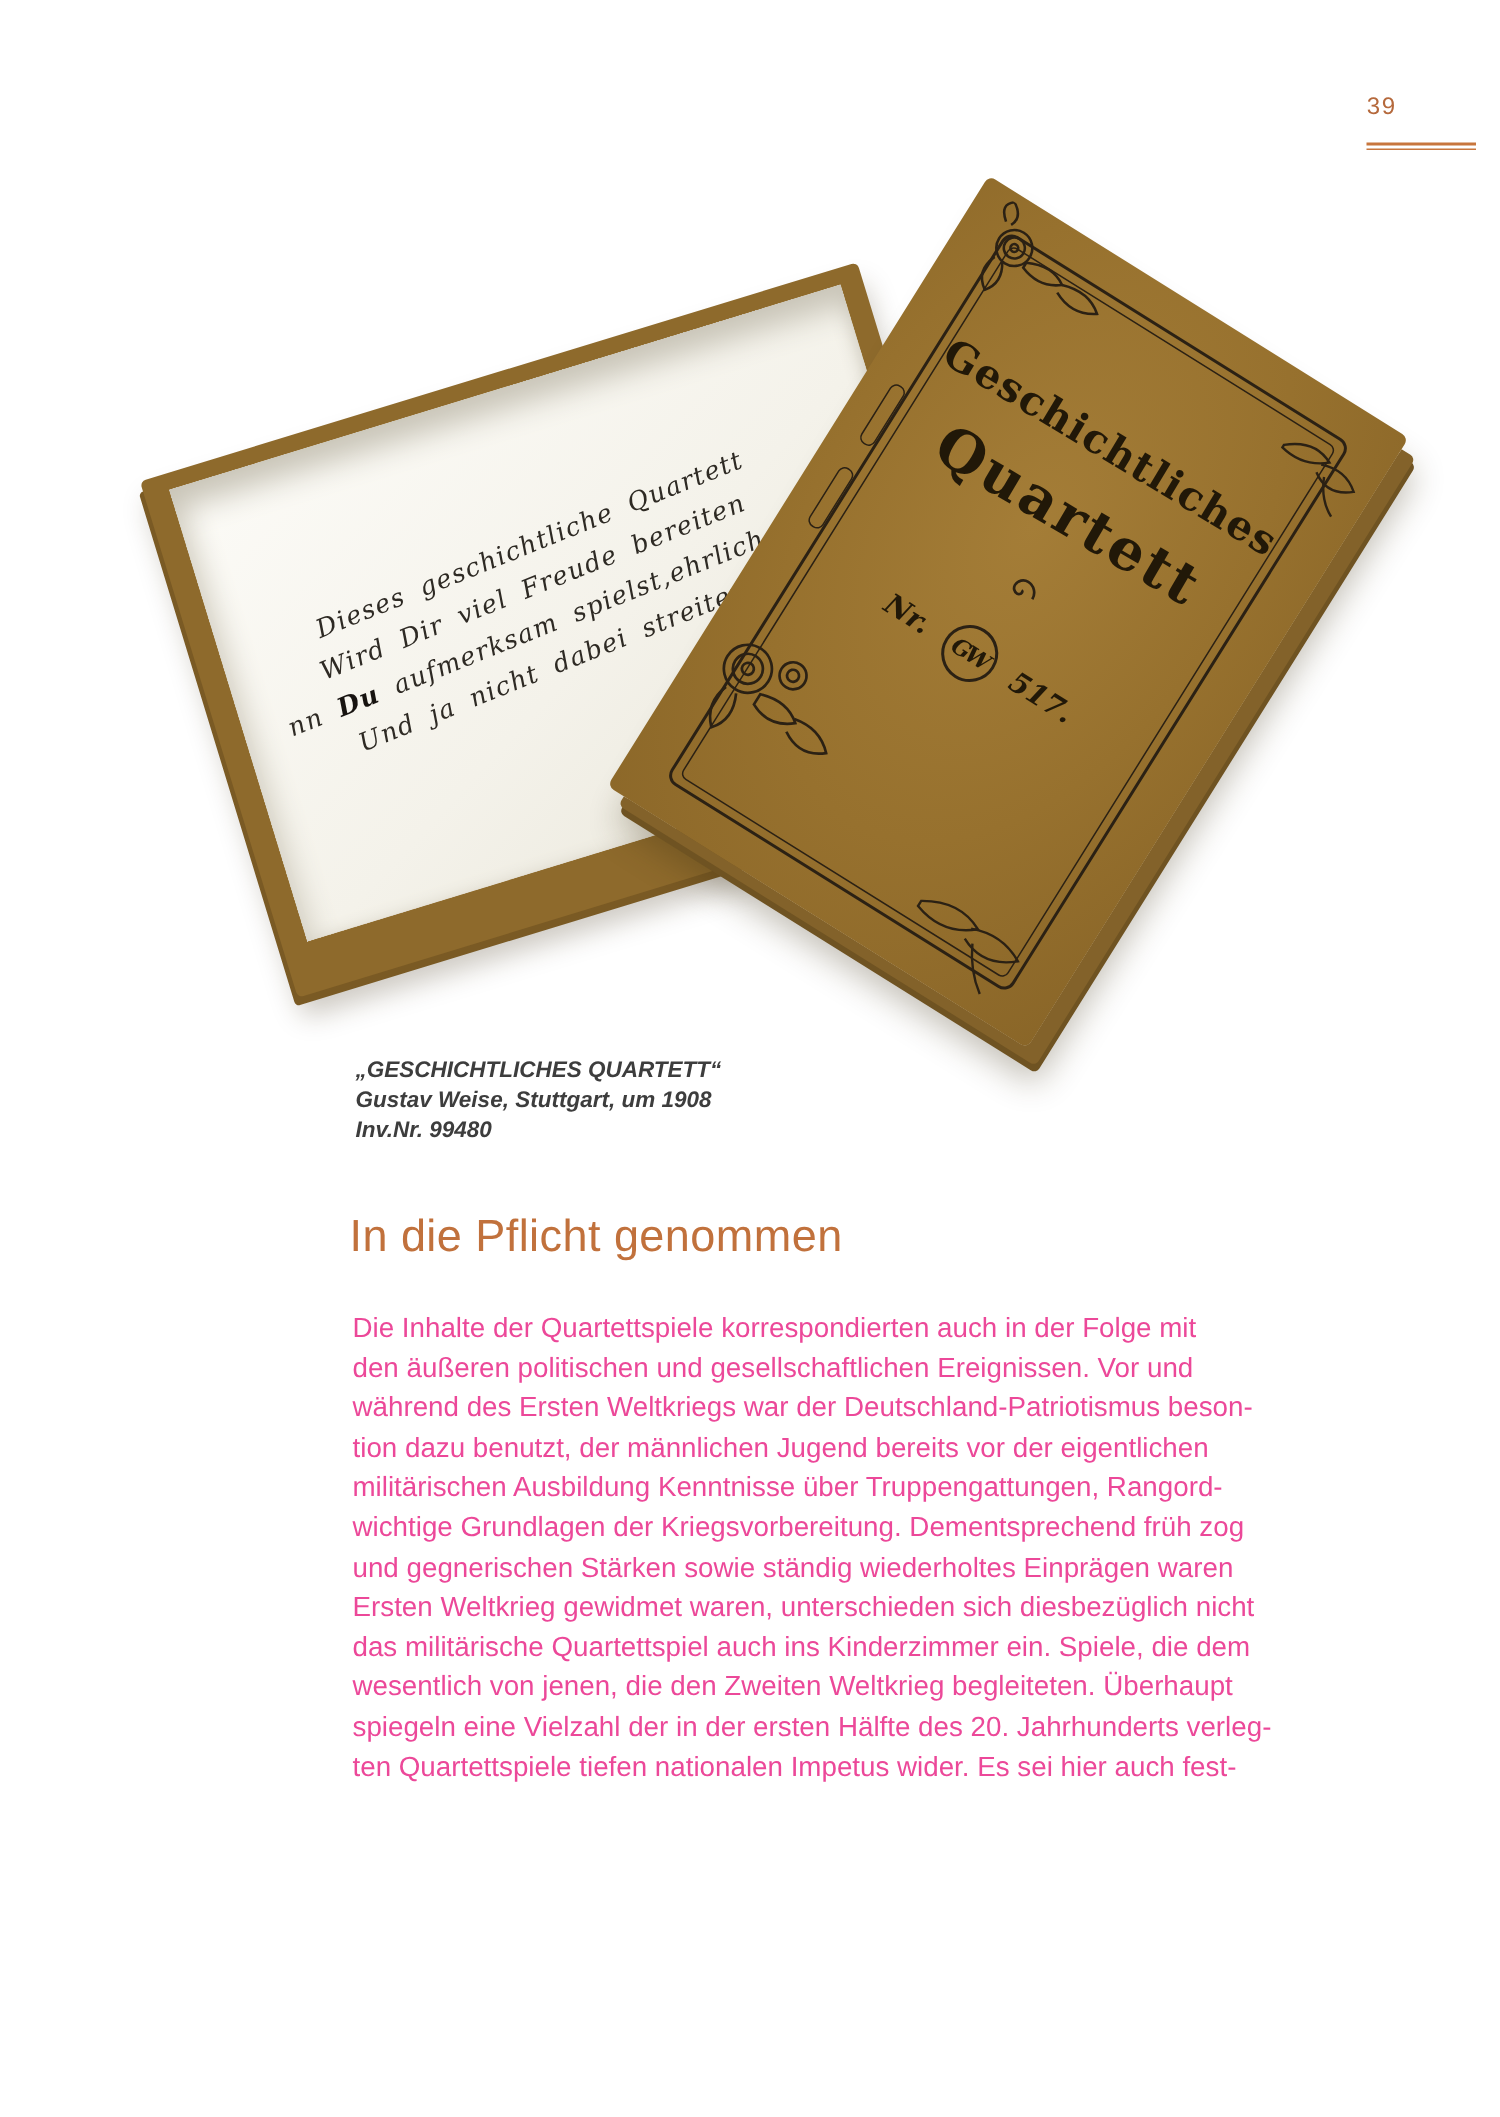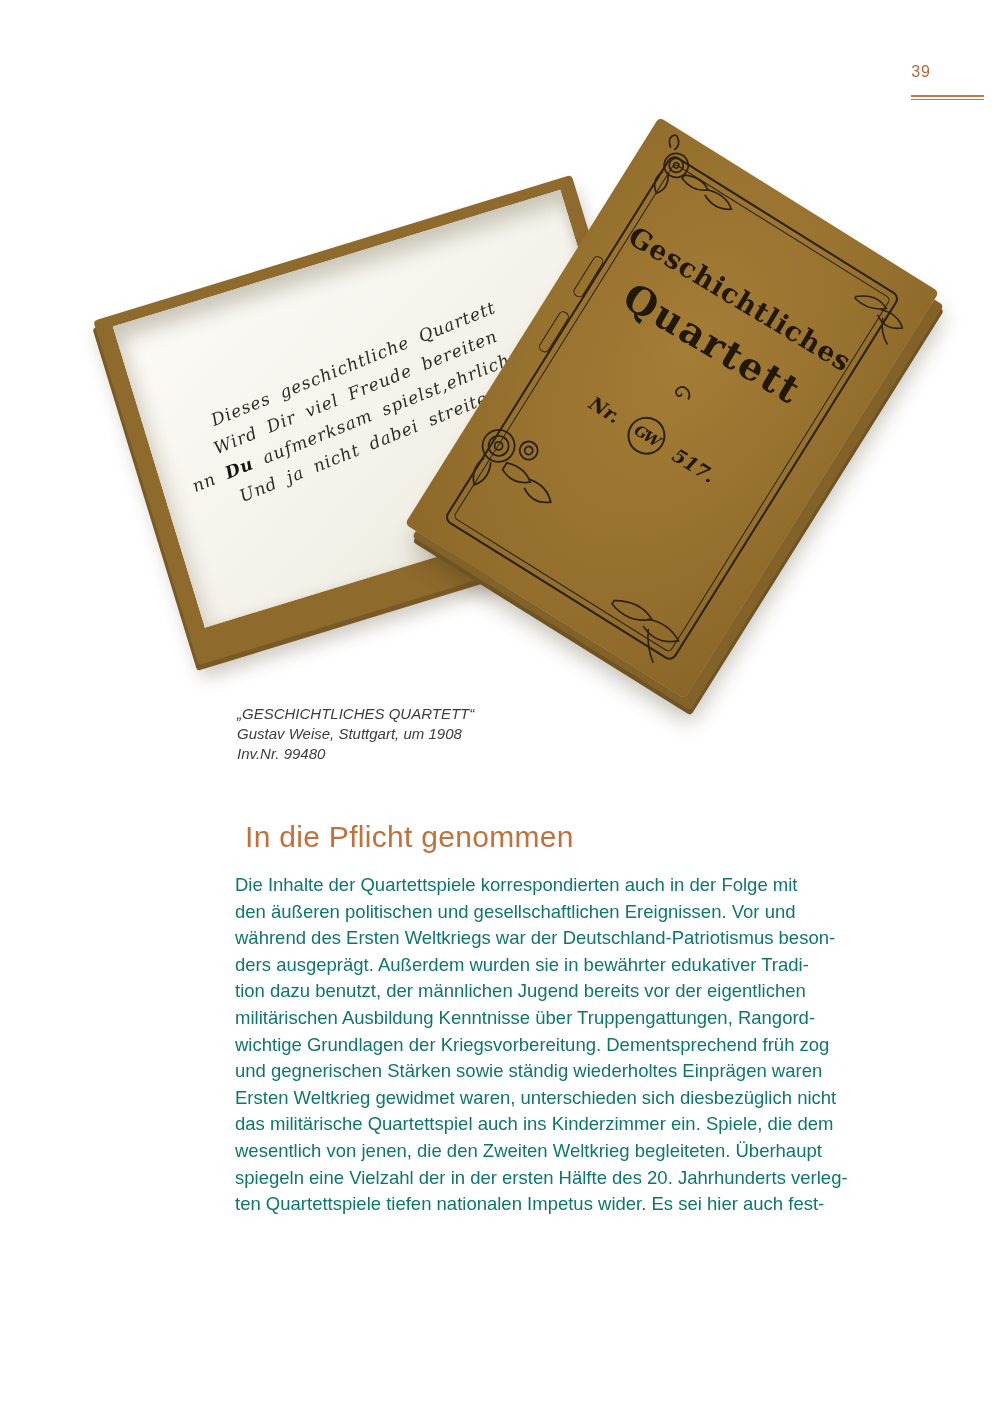--- a/index.html
+++ b/index.html
@@ -54,29 +54,29 @@
   .lid-title2{font-size:38px;letter-spacing:2px;margin-top:14px;transform:rotate(-1.5deg);}
   .lid-spiral{margin-top:26px;display:flex;justify-content:center;}
   .lid-nr-row{margin-top:22px;display:flex;justify-content:center;align-items:center;gap:14px;}
   .lid-nr-label,.lid-nr-number{font-size:19px;font-style:italic;}
   .monogram{width:34px;height:34px;border:2px solid #2b2114;border-radius:50%;
         display:flex;align-items:center;justify-content:center;
         font-size:15px;letter-spacing:-2px;font-style:italic;}
 
   
   .caption{position:absolute;left:237px;top:704px;font-size:15px;line-height:20px;
-        font-style:italic;color:#3d3d3d;}
+        font-style:italic;color:#3d3d3d;font-weight:bold;}
 
   
   .heading{position:absolute;left:233px;top:808px;font-size:30px;font-weight:400;
-        color:#c1713c;letter-spacing:.3px;margin:12px;}
+        color:#c1713c;letter-spacing:.3px;margin:0;}
 
   
   .body-text{position:absolute;left:235px;top:872px;font-size:18.5px;line-height:26.6px;
-        color:#0f766e;white-space:nowrap;}
+        color:#ec4899;white-space:nowrap;}
 </style>
 </head>
 <body>
 
 <div class="page">
 
   <div class="pagenum">39</div>
   <div class="rule"></div>
 
   <figure class="photo" style="margin:0;">
@@ -163,21 +163,20 @@
     <div>Gustav Weise, Stuttgart, um 1908</div>
     <div>Inv.Nr. 99480</div>
   </div>
 
   <h1 class="heading">In die Pflicht genommen</h1>
 
   <div class="body-text">
     <div>Die Inhalte der Quartettspiele korrespondierten auch in der Folge mit</div>
     <div>den äußeren politischen und gesellschaftlichen Ereignissen. Vor und</div>
     <div>während des Ersten Weltkriegs war der Deutschland-Patriotismus beson-</div>
-    <div>ders ausgeprägt. Außerdem wurden sie in bewährter edukativer Tradi-</div>
     <div>tion dazu benutzt, der männlichen Jugend bereits vor der eigentlichen</div>
     <div>militärischen Ausbildung Kenntnisse über Truppengattungen, Rangord-</div>
     <div>wichtige Grundlagen der Kriegsvorbereitung. Dementsprechend früh zog</div>
     <div>und gegnerischen Stärken sowie ständig wiederholtes Einprägen waren</div>
     <div>Ersten Weltkrieg gewidmet waren, unterschieden sich diesbezüglich nicht</div>
     <div>das militärische Quartettspiel auch ins Kinderzimmer ein. Spiele, die dem</div>
     <div>wesentlich von jenen, die den Zweiten Weltkrieg begleiteten. Überhaupt</div>
     <div>spiegeln eine Vielzahl der in der ersten Hälfte des 20. Jahrhunderts verleg-</div>
     <div>ten Quartettspiele tiefen nationalen Impetus wider. Es sei hier auch fest-</div>
   </div>

